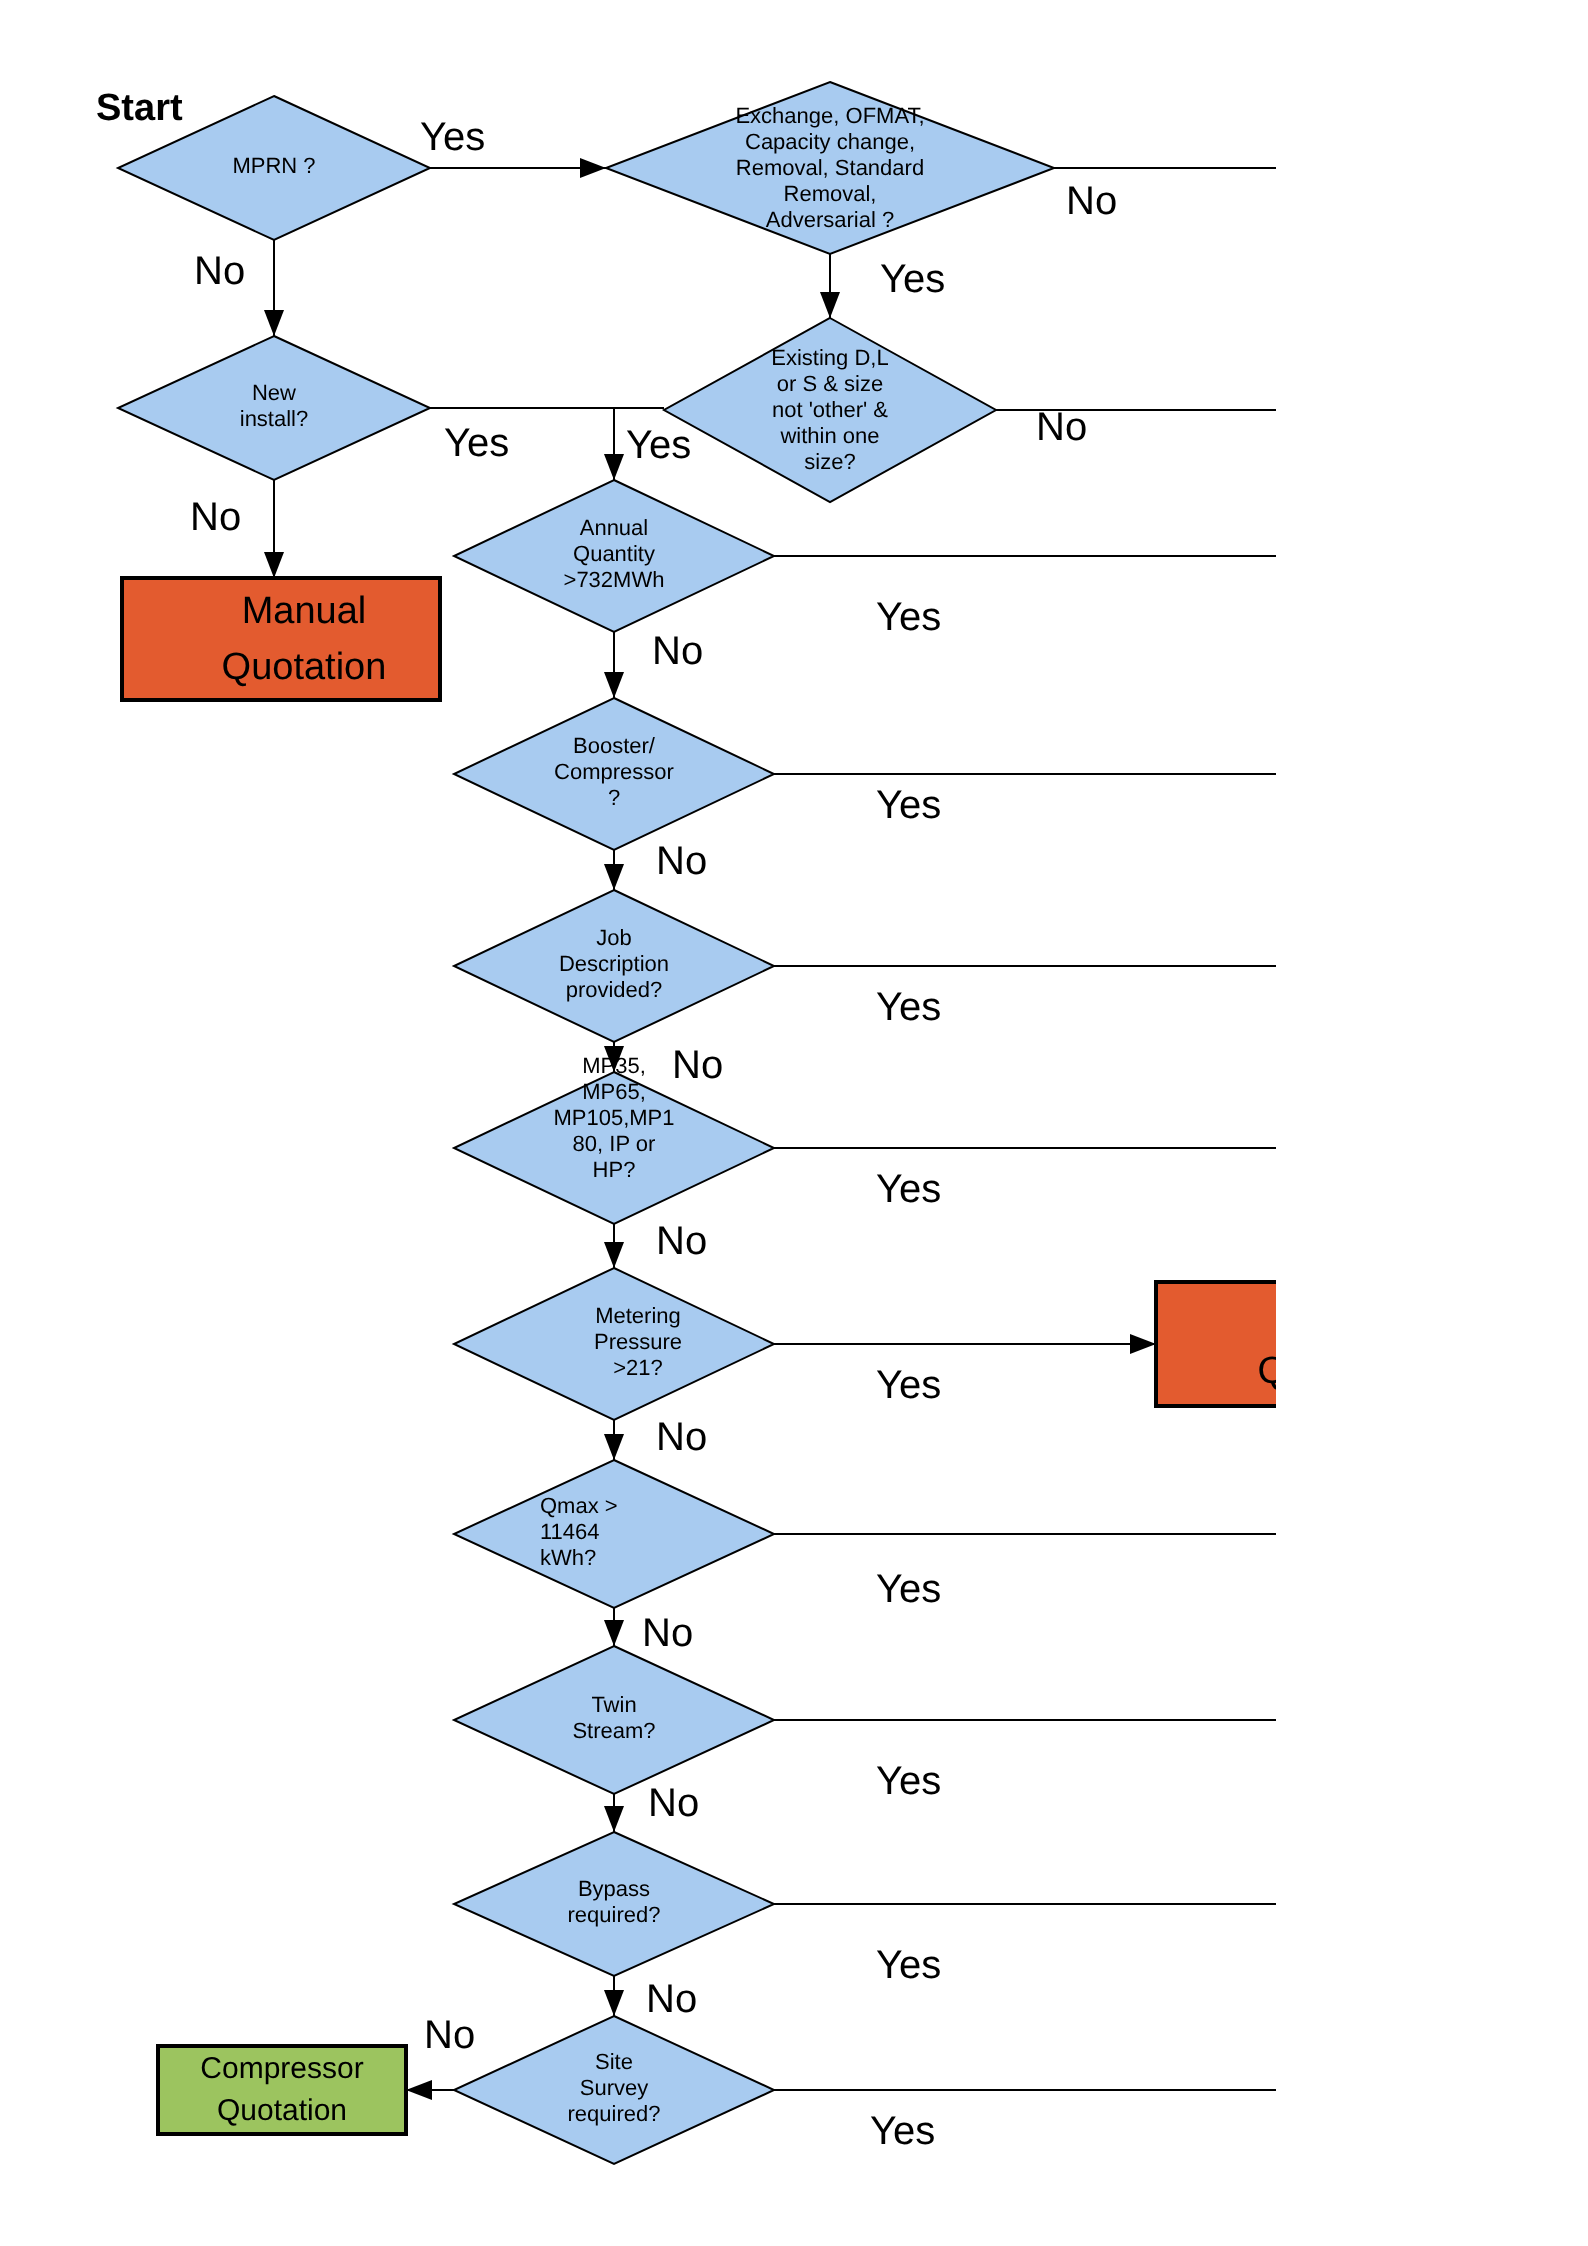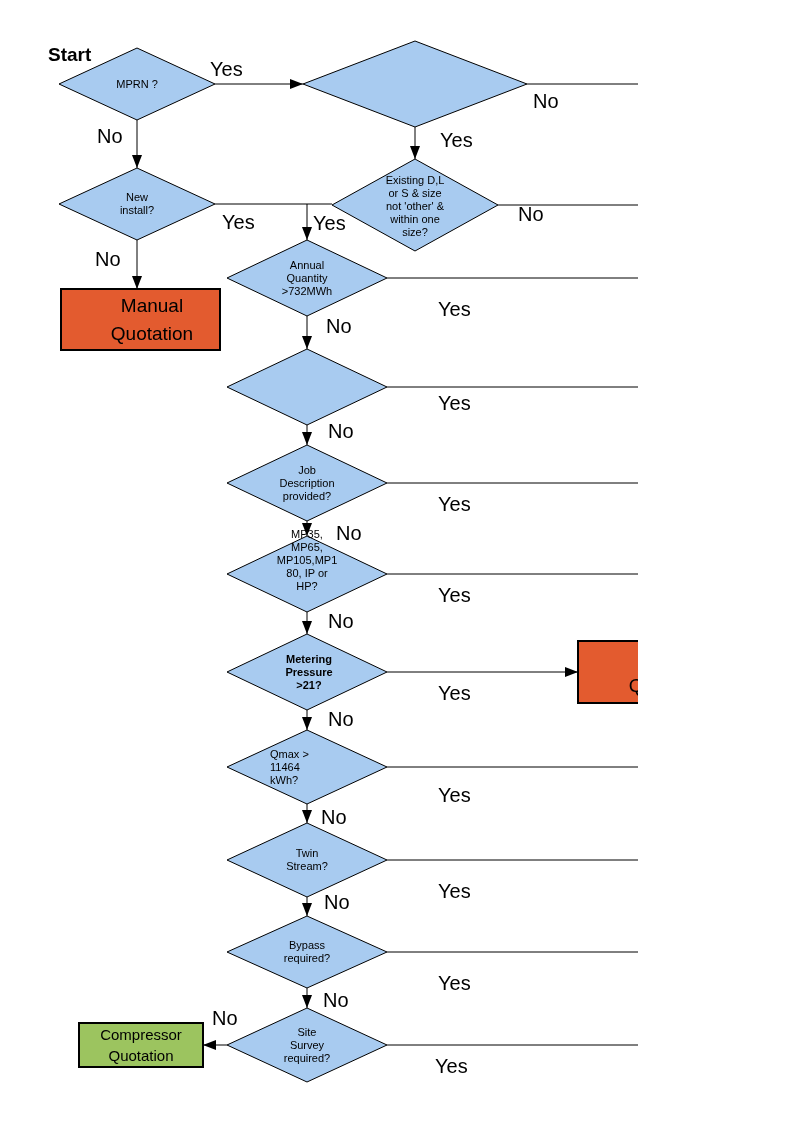--- a/index.html
+++ b/index.html
@@ -95,39 +95,47 @@
     <g>
       <rect class="manual" x="61" y="289" width="159" height="61"></rect>
       <rect class="manual" x="578" y="641" width="160" height="62"></rect>
       <rect class="auto" x="79" y="1023" width="124" height="44"></rect>
     </g>
   </svg>
 
   <div class="lbl start" style="left:48px; top:44px;">Start</div>
 
   <div class="lbl node-label" style="left:137px; top:84px; width:110px;">MPRN ?</div>
+  <div class="lbl node-label" style="left:415px; top:85px; width:160px;">Exchange, OFMAT,
+Capacity change,
+Removal, Standard
+Removal,
+Adversarial ?</div>
   <div class="lbl node-label" style="left:137px; top:204px; width:90px;">New
 install?</div>
   <div class="lbl node-label" style="left:415px; top:206px; width:110px;">Existing D,L
 or S &amp; size
 not 'other' &amp;
 within one
 size?</div>
   <div class="lbl node-label" style="left:307px; top:278px; width:110px;">Annual
 Quantity
 &gt;732MWh</div>
+  <div class="lbl node-label" style="left:307px; top:387px; width:110px;">Booster/
+Compressor
+?</div>
   <div class="lbl node-label" style="left:307px; top:483px; width:110px;">Job
 Description
 provided?</div>
   <div class="lbl node-label" style="left:307px; top:560px; width:100px;">MP35,
 MP65,
 MP105,MP1
 80, IP or
 HP?</div>
-  <div class="lbl node-label" style="left:309px; top:672px; width:110px;font-weight:bold;">Metering
+  <div class="lbl node-label" style="left:319px; top:672px; width:110px;">Metering
 Pressure
 &gt;21?</div>
   <div class="lbl node-label qmax-align" style="left:307px; top:767px; width:74px;">Qmax &gt;
 11464
 kWh?</div>
   <div class="lbl node-label" style="left:307px; top:860px; width:110px;">Twin
 Stream?</div>
   <div class="lbl node-label" style="left:307px; top:952px; width:110px;">Bypass
 required?</div>
   <div class="lbl node-label" style="left:307px; top:1045px; width:110px;">Site

